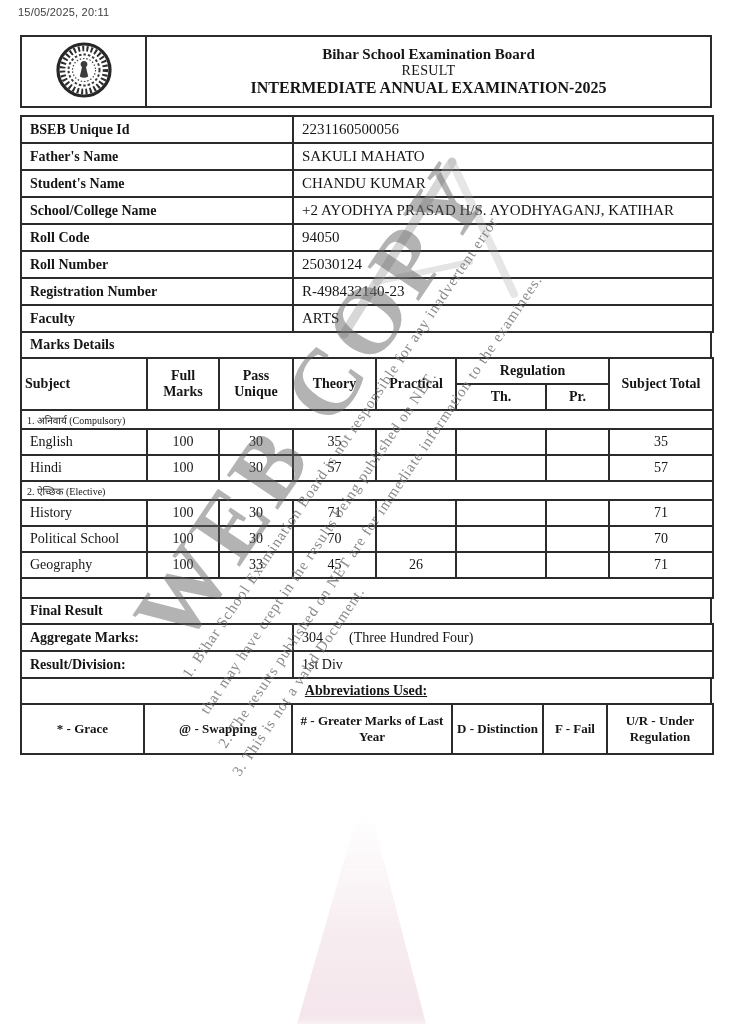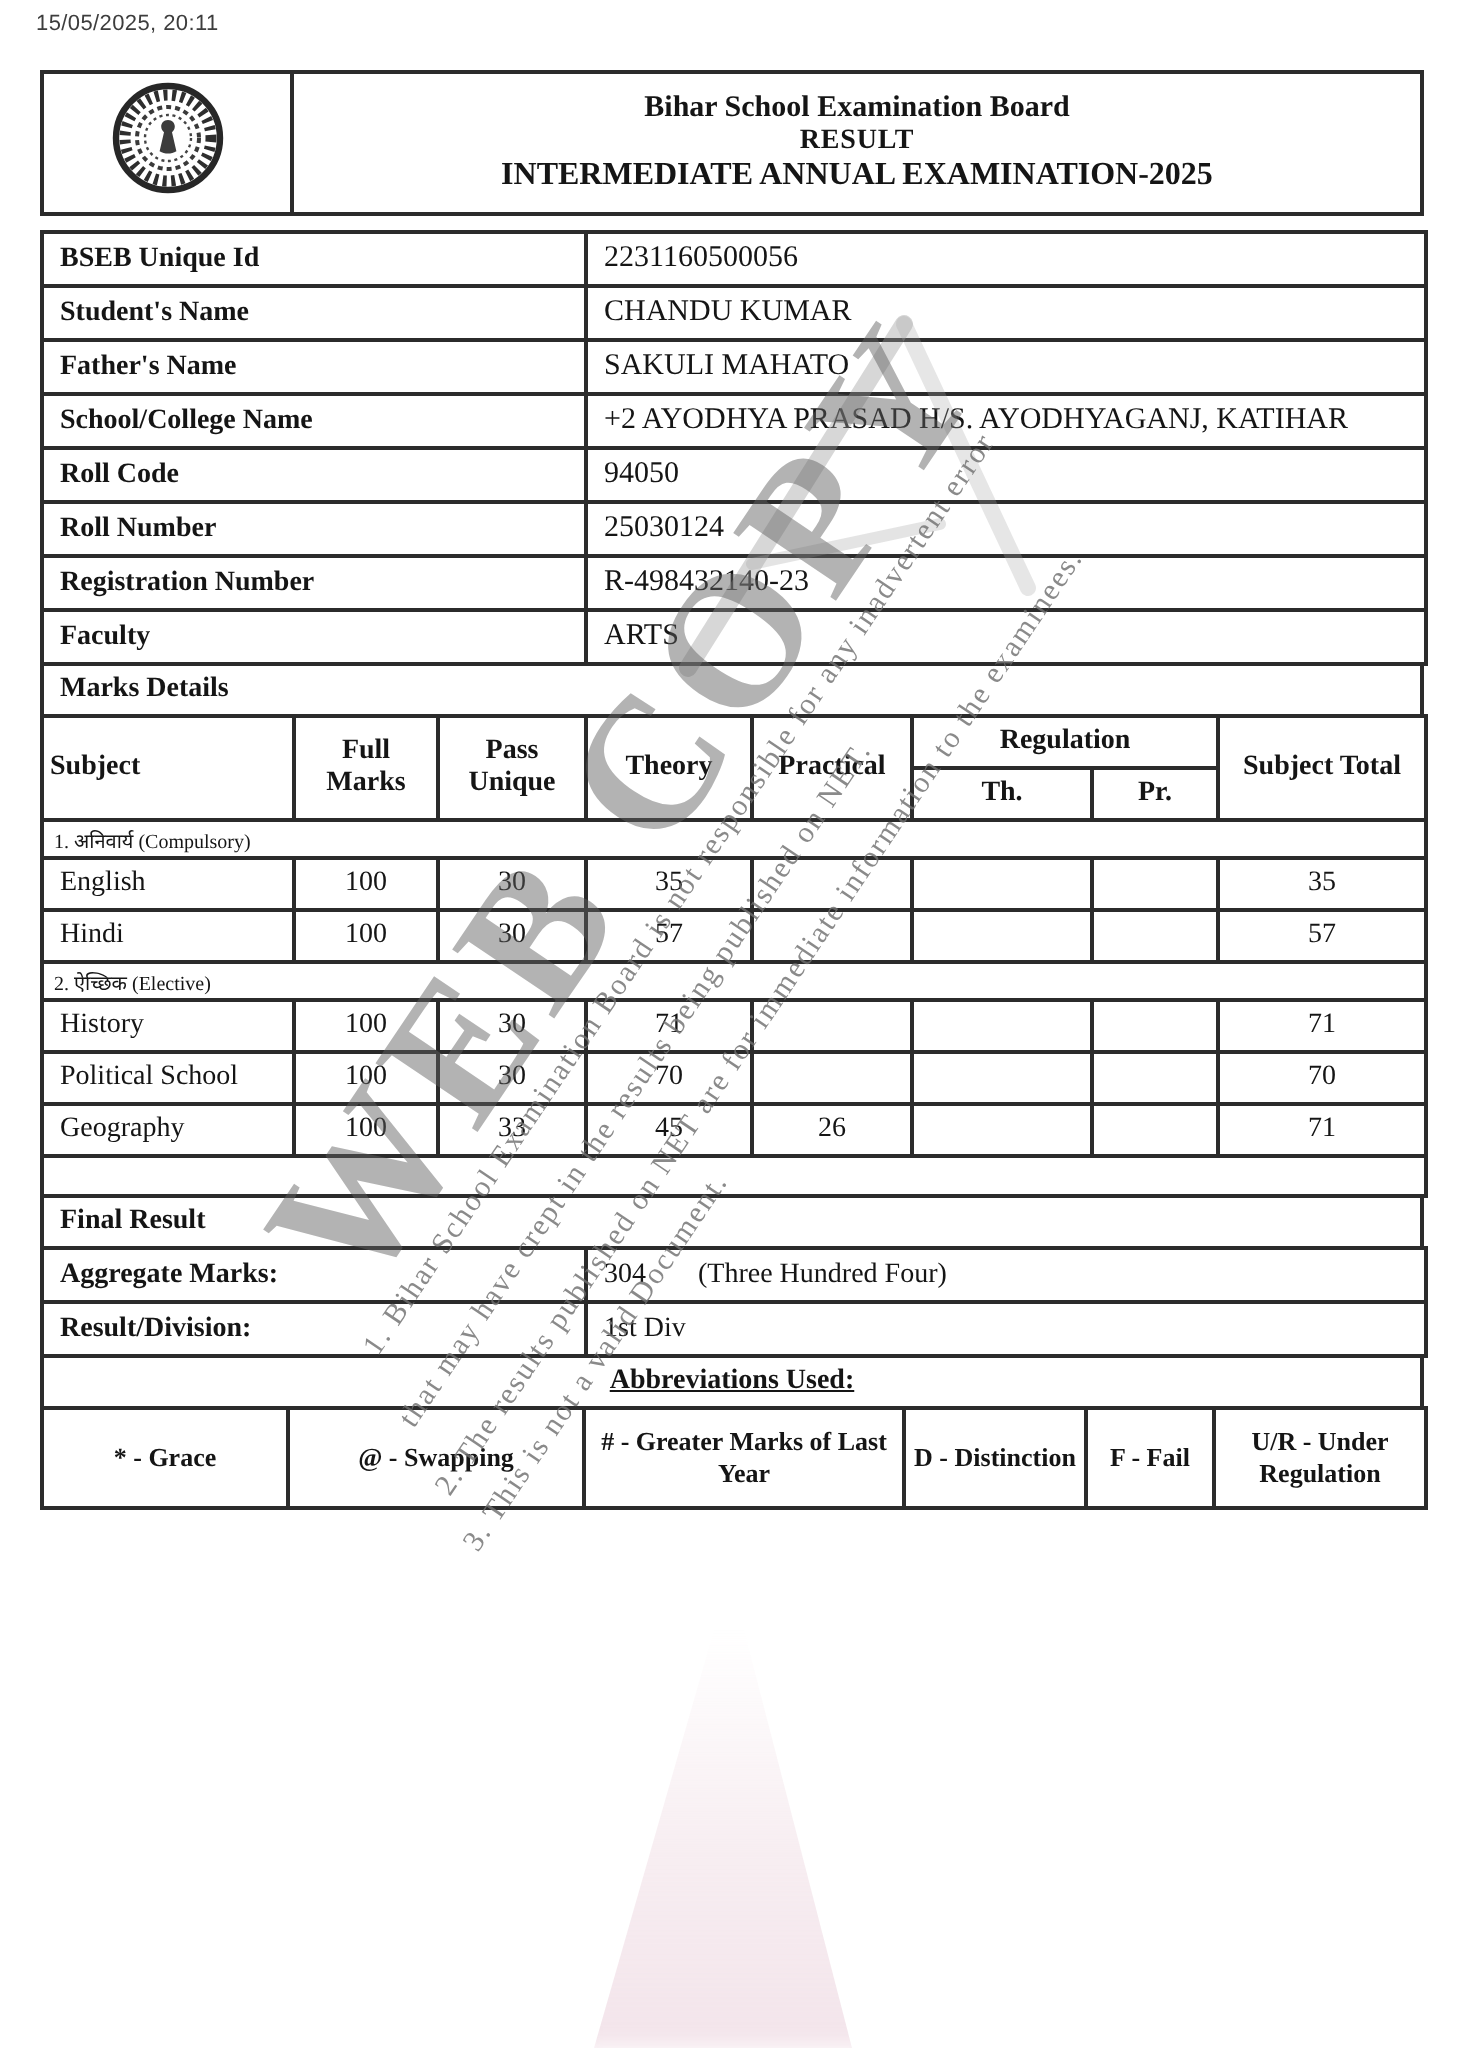--- a/index.html
+++ b/index.html
@@ -8,21 +8,21 @@
   .timestamp{position:absolute;left:18px;top:6px;font-family:"Liberation Sans",sans-serif;
              font-size:11px;color:#3d3d3d;letter-spacing:.2px;}
   .doc{position:absolute;left:20px;top:35px;width:692px;}
 
   
   .header-box{display:flex;border:2px solid #2b2b2b;height:73px;box-sizing:border-box;background:#fff;}
   .logo-cell{width:125px;border-right:2px solid #2b2b2b;box-sizing:border-box;
              display:flex;align-items:center;justify-content:center;}
   .title-cell{flex:1;display:flex;flex-direction:column;align-items:center;justify-content:center;}
   .t1{font-weight:bold;font-size:15px;}
-  .t2{font-weight:bold;font-size:14px;letter-spacing:.4px;}
+  .t2{font-weight:normal;font-size:14px;letter-spacing:.4px;}
   .t3{font-weight:bold;font-size:16px;}
 
   .stack{margin-top:7px;}
   table{border-collapse:collapse;width:692px;table-layout:fixed;background:transparent;}
   td,th{border:2px solid #2b2b2b;box-sizing:border-box;padding:0 8px;font-size:14px;vertical-align:middle;}
 
   
   .details td{height:27px;}
   .details .lbl{font-weight:bold;font-size:14px;}
   .details .val{font-size:15px;}
@@ -105,26 +105,26 @@
         <colgroup>
             <col style="width:272px">
             <col style="width:420px">
           </colgroup>
         <tbody>
           <tr>
               <td class="lbl">BSEB Unique Id</td>
               <td class="val">2231160500056</td>
             </tr>
           <tr>
+              <td class="lbl">Father's Name</td>
+              <td class="val">SAKULI MAHATO</td>
+            </tr>
+          <tr>
               <td class="lbl">Student's Name</td>
               <td class="val">CHANDU KUMAR</td>
-            </tr>
-          <tr>
-              <td class="lbl">Father's Name</td>
-              <td class="val">SAKULI MAHATO</td>
             </tr>
           <tr>
               <td class="lbl">School/College Name</td>
               <td class="val">+2 AYODHYA PRASAD H/S. AYODHYAGANJ, KATIHAR</td>
             </tr>
           <tr>
               <td class="lbl">Roll Code</td>
               <td class="val">94050</td>
             </tr>
           <tr>

